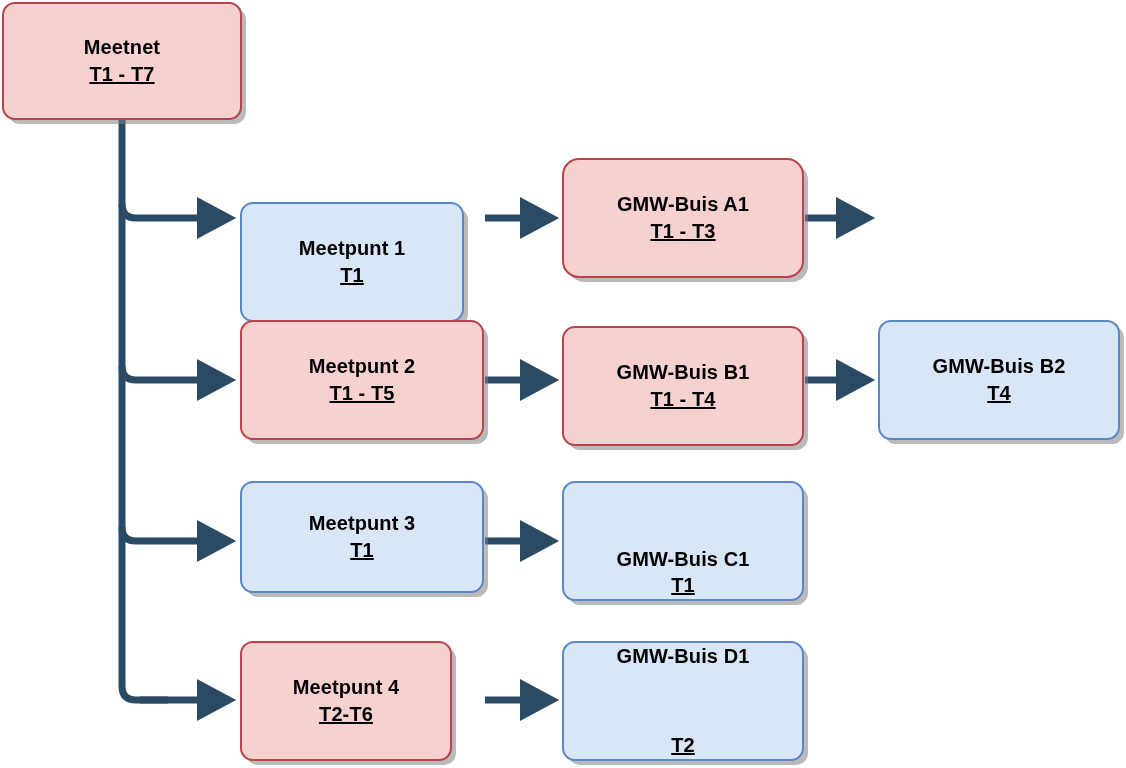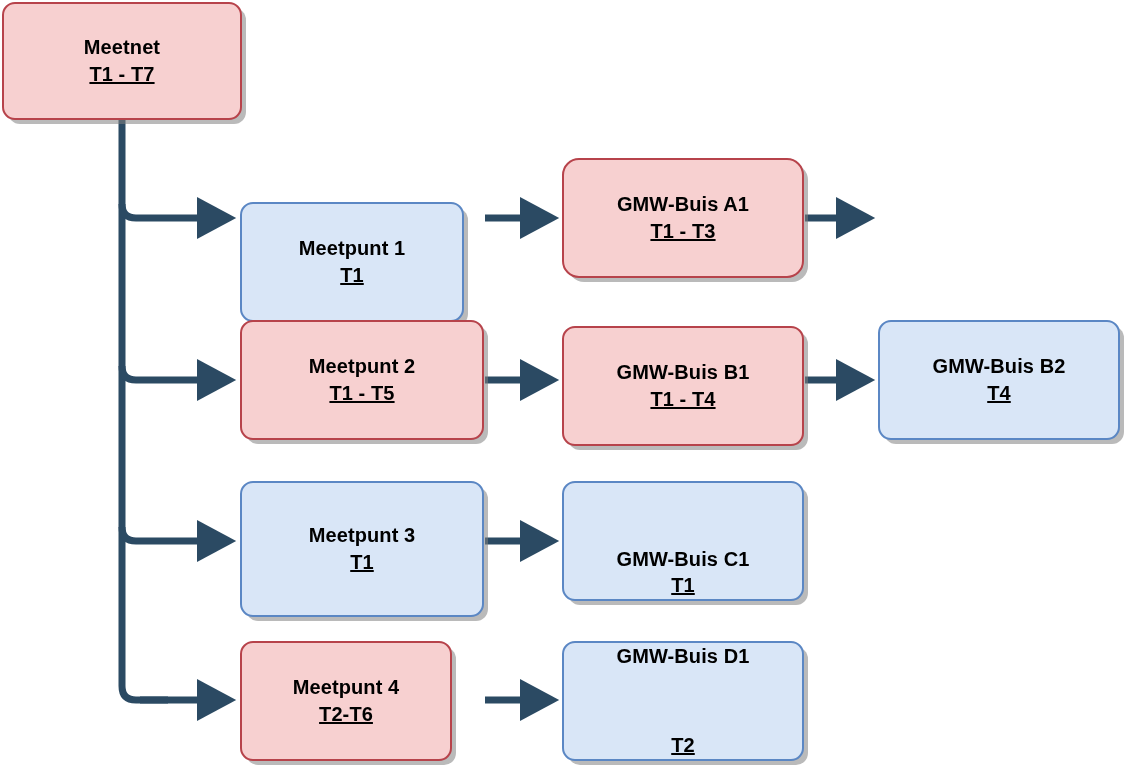--- a/index.html
+++ b/index.html
@@ -106,21 +106,21 @@
   </div>
   <div class="node pink" style="left:562px; top:320px; width:242px; height:120px;margin-top:6px;">
     <span class="line1">GMW-Buis B1</span>
     <span class="line2">T1 - T4</span>
   </div>
   <div class="node blue" style="left:878px; top:320px; width:242px; height:120px;">
     <span class="line1">GMW-Buis B2</span>
     <span class="line2">T4</span>
   </div>
 
-  <div class="node blue" style="left:240px; top:481px; width:244px; height:136px;">
+  <div class="node blue" style="left:240px; top:481px; width:244px; height:112px;">
     <span class="line1">Meetpunt 3</span>
     <span class="line2">T1</span>
   </div>
   <div class="node blue" style="left:562px; top:481px; width:242px; height:120px;justify-content:flex-end;">
     <span class="line1">GMW-Buis C1</span>
     <span class="line2">T1</span>
   </div>
 
   <div class="node pink" style="left:240px; top:641px; width:212px; height:120px;">
     <span class="line1">Meetpunt 4</span>

